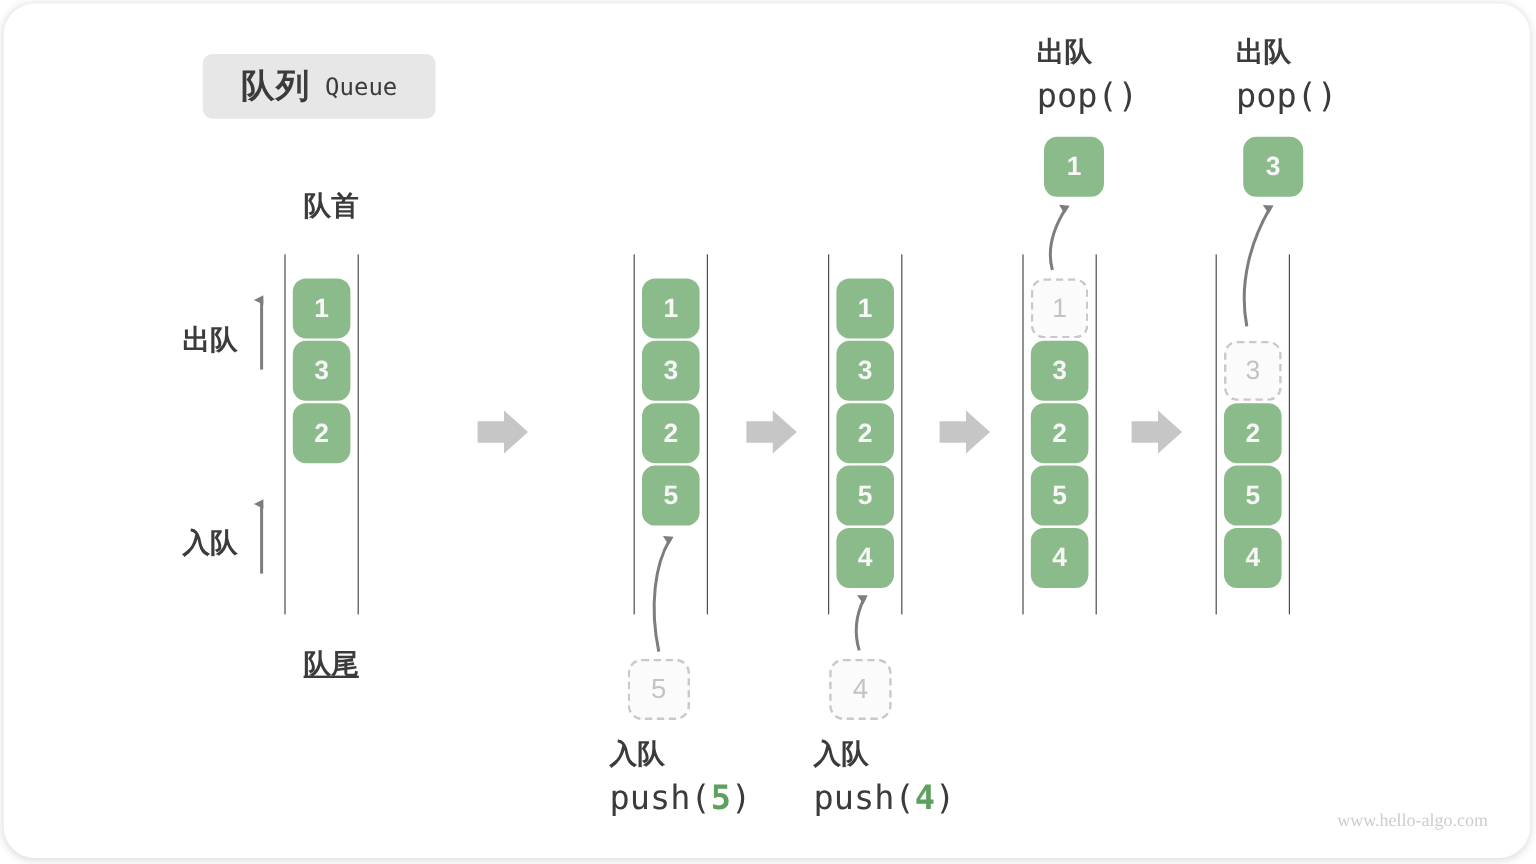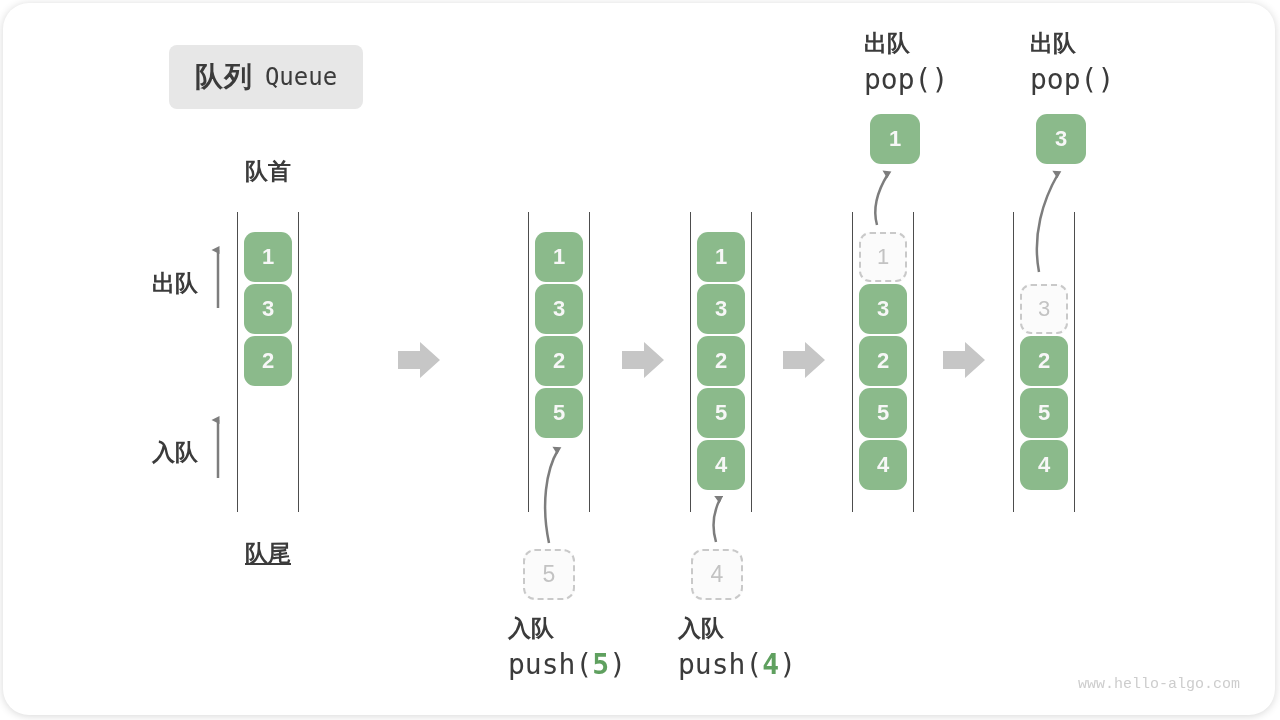--- a/index.html
+++ b/index.html
@@ -20,29 +20,29 @@
     position:relative;width:1280px;height:720px;overflow:hidden;
     font-family:"Liberation Sans",sans-serif;color:var(--text-dark);
   }
   .card{
     position:absolute;left:3px;top:3px;width:1272px;height:712px;
     background:#ffffff;border-radius:26px;
     box-shadow:0 1px 8px rgba(0,0,0,.16);
   }
   
   .title-box{
-    position:absolute;left:169px;top:45px;width:194px;height:64px;
+    position:absolute;left:169px;top:45px;width:194px;height:54px;
     background:var(--title-bg);border-radius:8px;
     display:flex;align-items:center;justify-content:center;gap:12px;
   }
   .title-zh{font-size:28px;font-weight:700;letter-spacing:1px;}
-  .title-en{font-family:"DejaVu Sans Mono","Liberation Mono",monospace;font-size:24px;}
+  .title-en{font-family:"DejaVu Sans Mono","Liberation Mono",monospace;font-size:20px;}
   
   .cn-label{position:absolute;font-weight:700;font-size:23px;color:var(--text-dark);}
-  .centered{width:62px;text-align:center;}
+  .centered{width:62px;text-align:right;}
   
   .queue-col{
     position:absolute;top:212px;height:300px;width:62px;box-sizing:border-box;
     border-left:1.5px solid var(--wall-gray);border-right:1.5px solid var(--wall-gray);
   }
   .qbox{
     position:absolute;left:6px;width:48px;height:50px;border-radius:11px;
     background:var(--box-green);color:#f7f7f7;font-weight:700;font-size:22px;
     display:flex;align-items:center;justify-content:center;
   }
@@ -71,21 +71,21 @@
     font-size:28px;color:var(--text-dark);line-height:1;
   }
   .op-code .num{color:var(--accent-green);font-weight:700;}
   
   .overlay{position:absolute;left:0;top:0;pointer-events:none;}
   .thin{stroke:var(--thin-arrow);stroke-width:2.5;fill:none;}
   .block{fill:var(--block-arrow);}
   
   .watermark{
     position:absolute;left:1040px;top:676px;width:200px;text-align:right;
-    font-family:Liberation Mono, monospace;
+    font-family:Liberation Serif, serif;
     font-size:15px;color:var(--watermark);
   }
 </style>
 </head>
 <body>
 
 <div class="canvas">
   <div class="card"></div>
 
   <div class="title-box">

